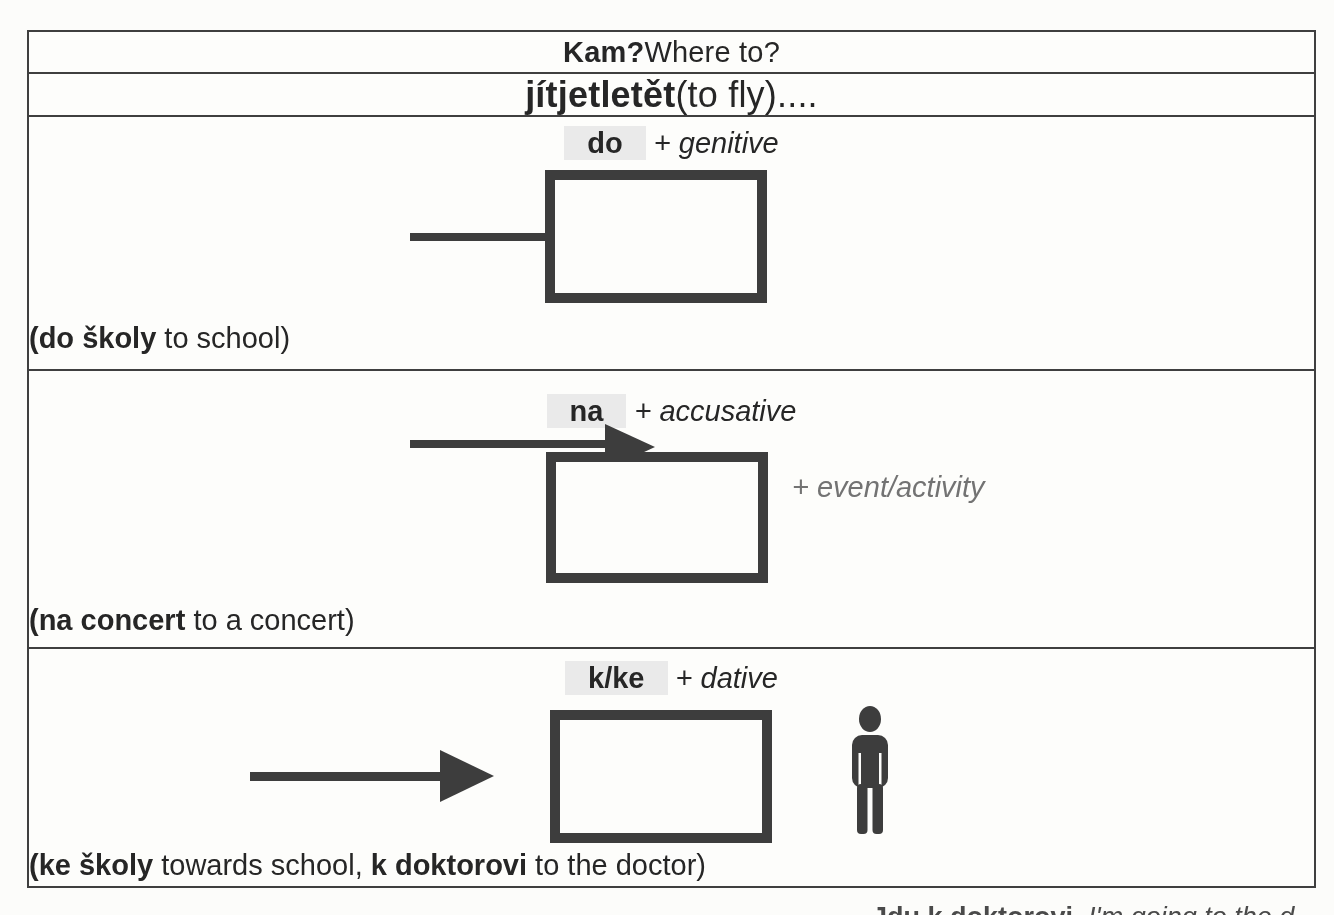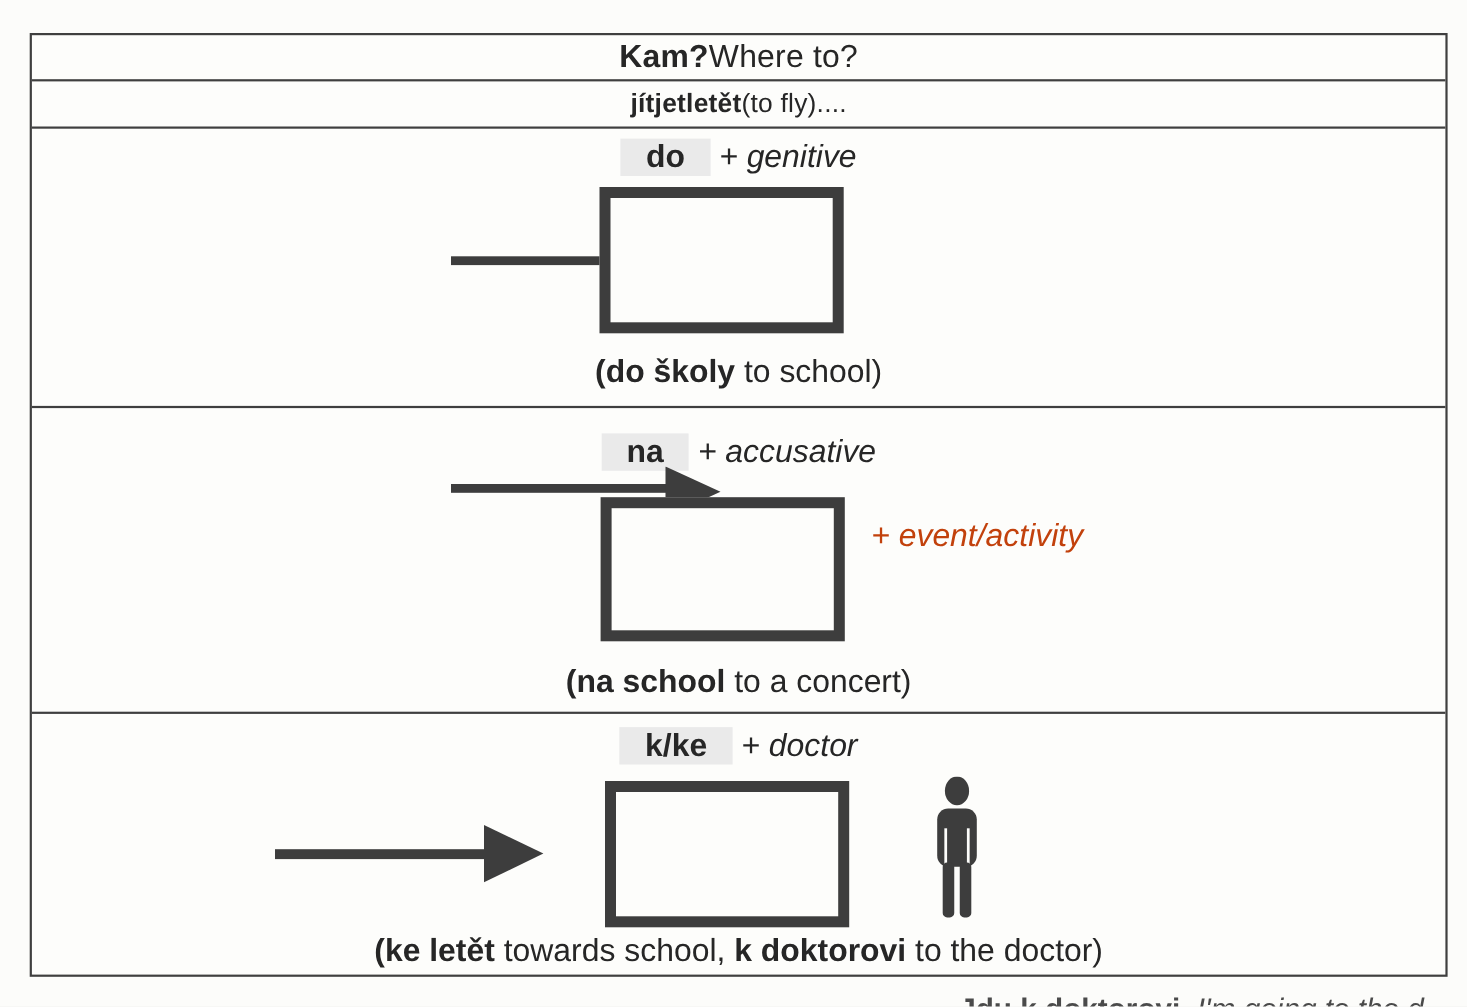--- a/index.html
+++ b/index.html
@@ -22,21 +22,21 @@
     display:flex;flex-direction:column;
     background:#fdfdfb;
   }
   .row{
     box-sizing:content-box;
     border-bottom:2px solid #3f3f3f;
     display:flex;align-items:center;justify-content:center;
     font-size:29px;letter-spacing:.2px;
   }
   .row-header{height:40px;}
-  .row-verbs{height:41px;font-size:24px;}
+  .row-verbs{height:41px;font-size:36px;}
   .b{font-weight:bold;}
   .it{font-style:italic;}
   .section{
     position:relative;
     border-bottom:2px solid #3f3f3f;
   }
   .sec-do{height:252px;}
   .sec-na{height:276px;}
   .sec-ke{flex:1;border-bottom:none;}
   .sec-title{
@@ -61,26 +61,26 @@
   .box-do{left:516px;top:53px;width:222px;height:133px;}
   .box-na{left:517px;top:81px;width:222px;height:131px;}
   .box-ke{left:521px;top:61px;width:222px;height:133px;}
   .arrow-svg{position:absolute;display:block;}
   .arrow-do{left:381px;top:100px;}
   .arrow-na{left:381px;top:53px;}
   .arrow-ke{left:221px;top:99px;}
   .person-svg{position:absolute;left:816px;top:57px;display:block;}
   .event-note{
     position:absolute;left:763px;top:100px;
-    font-size:29px;font-style:italic;color:#c2410c;
+    font-size:29px;font-style:italic;color:#737373;
     white-space:nowrap;
   }
   .cap{
     position:absolute;left:0;right:0;
-    text-align:center;
+    text-align:left;
     font-size:29px;
   }
   .cap-do{bottom:14px;}
   .cap-na{bottom:10px;}
   .cap-ke{bottom:4px;}
   .footer-faint{
     position:absolute;left:330px;top:905px;
     font-size:24px;color:#d2d2d0;letter-spacing:6px;
     white-space:nowrap;
   }
@@ -128,43 +128,43 @@
       <div class="sec-title">
         <span class="hl">na</span><span class="it"> + accusative</span>
       </div>
       <svg class="arrow-svg arrow-na" width="250" height="50" viewBox="0 0 250 50">
         <rect x="0" y="16" width="197" height="8" fill="#3d3d3d"></rect>
         <polygon points="195,0 245,23 195,46" fill="#3d3d3d"></polygon>
       </svg>
       <div class="dest-box box-na"></div>
       <div class="event-note">+ event/activity</div>
       <div class="cap cap-na">
-        <span class="b">(na school</span><span> to a concert)</span>
+        <span class="b">(na concert</span><span> to a concert)</span>
       </div>
     </div>
 
     <div class="section sec-ke">
       <div class="sec-title">
-        <span class="hl">k/ke</span><span class="it"> + doctor</span>
+        <span class="hl">k/ke</span><span class="it"> + dative</span>
       </div>
       <svg class="arrow-svg arrow-ke" width="250" height="56" viewBox="0 0 250 56">
         <rect x="0" y="24" width="192" height="9" fill="#3d3d3d"></rect>
         <polygon points="190,2 244,28 190,54" fill="#3d3d3d"></polygon>
       </svg>
       <div class="dest-box box-ke"></div>
       <svg class="person-svg" width="50" height="130" viewBox="0 0 50 130">
         <ellipse cx="25" cy="13" rx="11" ry="13" fill="#3d3d3d"></ellipse>
         <rect x="7" y="29" width="36" height="53" rx="10" fill="#3d3d3d"></rect>
         <rect x="13.5" y="47" width="2.5" height="35" fill="#fdfdfb"></rect>
         <rect x="34" y="47" width="2.5" height="35" fill="#fdfdfb"></rect>
         <rect x="12" y="78" width="10.5" height="50" rx="4" fill="#3d3d3d"></rect>
         <rect x="27.5" y="78" width="10.5" height="50" rx="4" fill="#3d3d3d"></rect>
       </svg>
       <div class="cap cap-ke">
-        <span class="b">(ke letět</span><span> towards school, </span><span class="b">k doktorovi</span><span> to the doctor)</span>
+        <span class="b">(ke školy</span><span> towards school, </span><span class="b">k doktorovi</span><span> to the doctor)</span>
       </div>
     </div>
 
   </div>
 
   <div class="footer-faint">· ·· ·  · ··· ·  ·· ·</div>
   <div class="footer-frag">
     <span class="fb">Jdu k doktorovi.</span><span class="fi"> I'm going to the d</span>
   </div>
 

